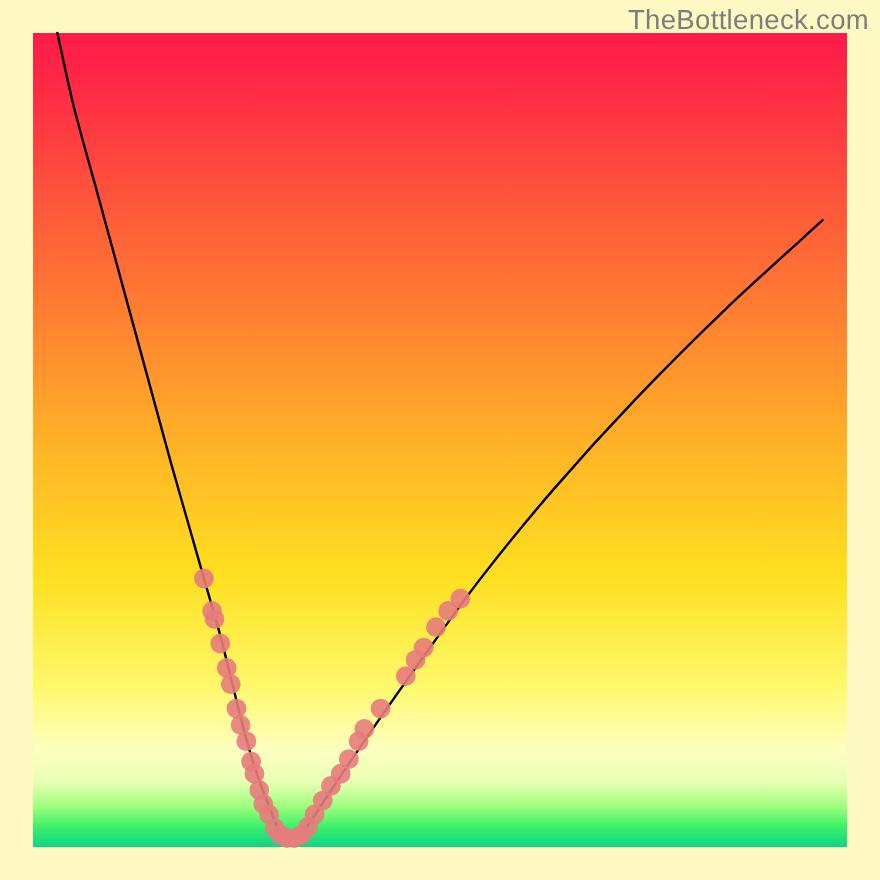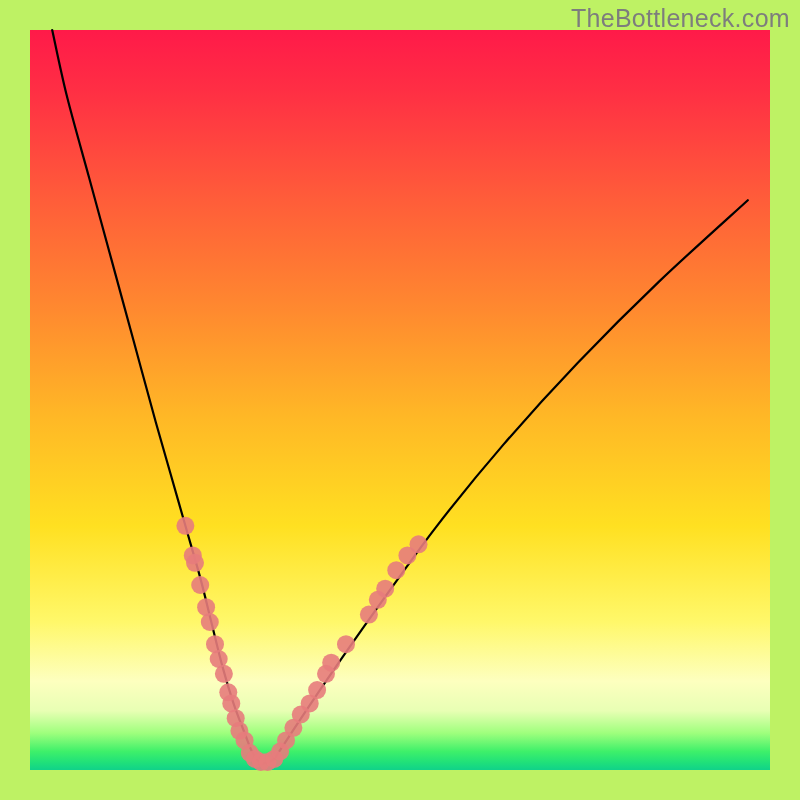--- a/index.html
+++ b/index.html
@@ -10,21 +10,21 @@
     overflow: hidden;
     background: #000;
     font-family: Arial, Helvetica, sans-serif;
   }
   .frame {
     position: absolute;
     left: 0;
     top: 0;
     width: 800px;
     height: 800px;
-    background: #bef264;
+    background: #fef9c3;
   }
   .plot {
     position: absolute;
     left: 30px;
     top: 30px;
     width: 740px;
     height: 740px;
     
     background: linear-gradient(to bottom,
       #ff1a49 0%,

